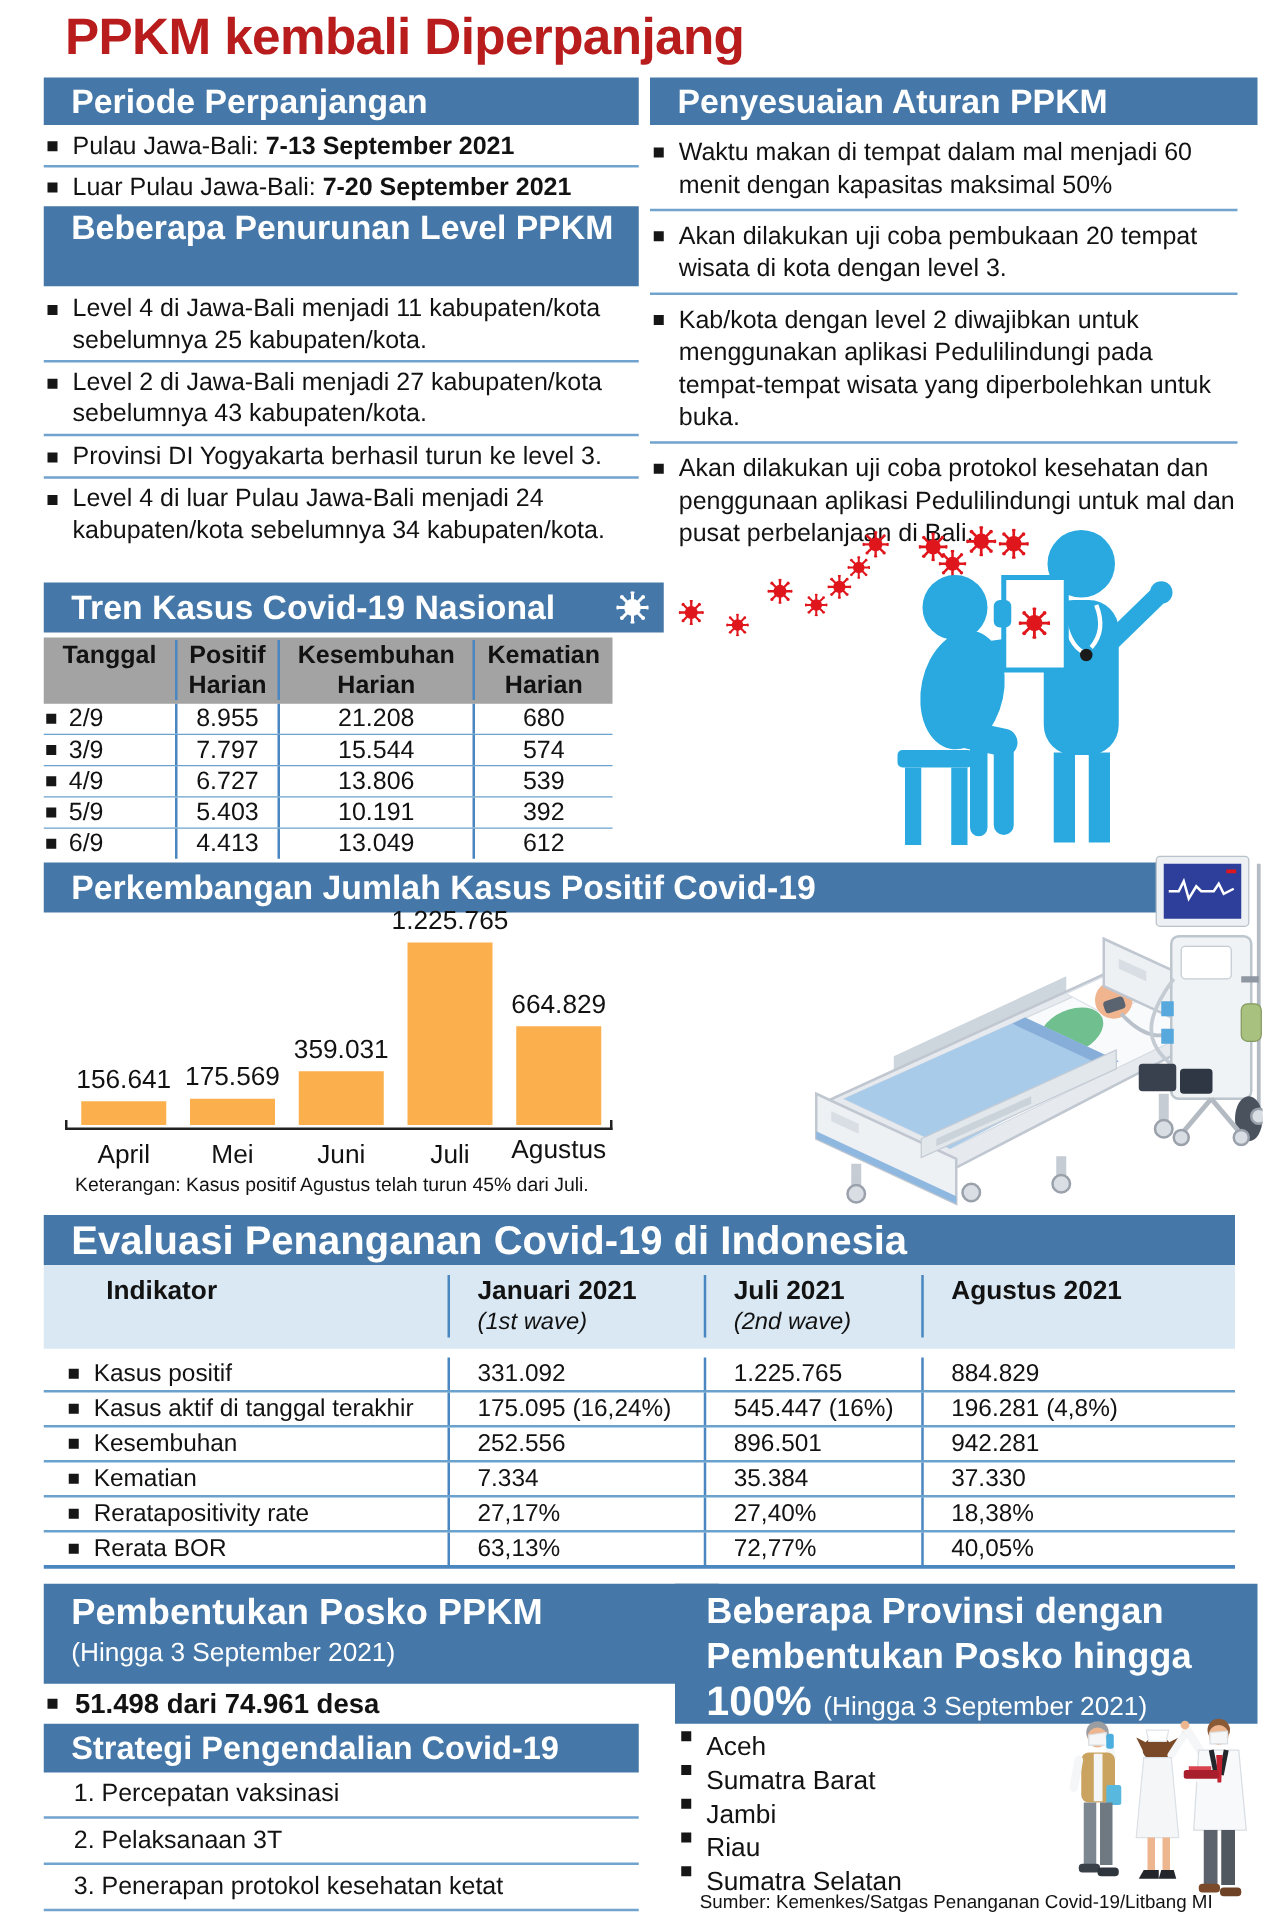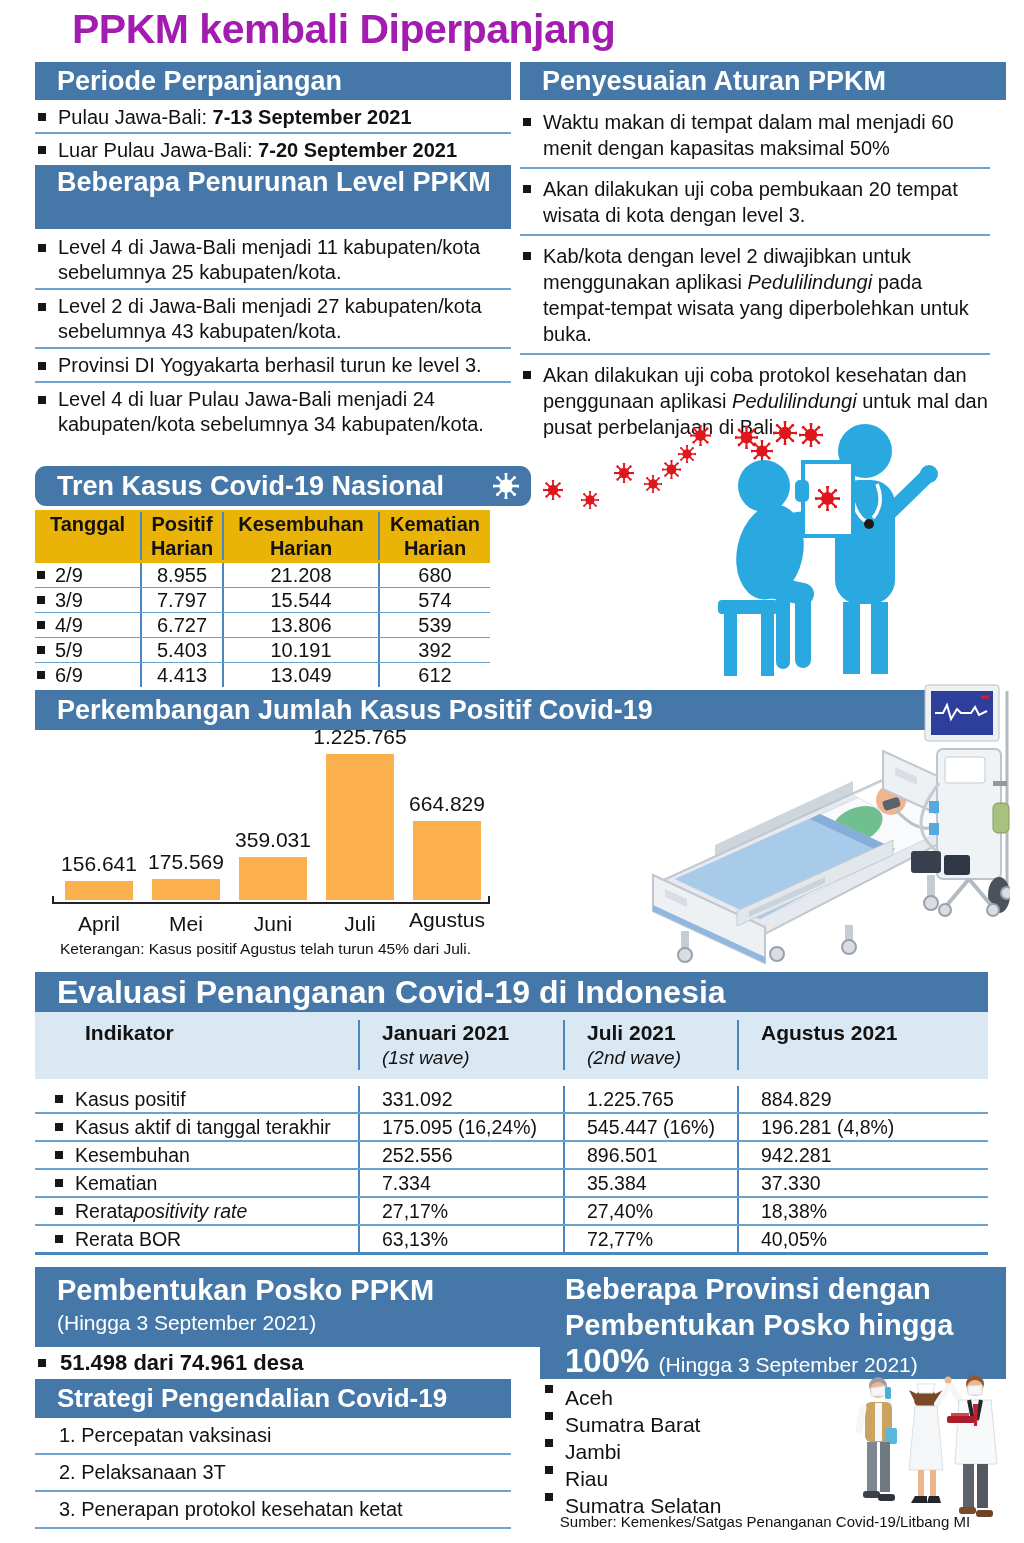--- a/index.html
+++ b/index.html
@@ -1,43 +1,43 @@
 <!DOCTYPE html>
 <html><head>
 <meta charset="utf-8">
 <style>
   html,body{margin:0;padding:0;background:#ffffff;}
   .page{position:relative;width:1024px;height:1543px;background:#fff;overflow:hidden;
         font-family:"Liberation Sans", sans-serif;color:#121212;}
-  .title{position:absolute;left:72px;top:6px;font-size:41px;font-weight:bold;color:#a21caf;letter-spacing:-0.5px;}
+  .title{position:absolute;left:52px;top:6px;font-size:41px;font-weight:bold;color:#b91c1c;letter-spacing:-0.5px;}
   .hdr{position:absolute;background:#4578a8;color:#fff;font-weight:bold;box-sizing:border-box;padding-left:22px;}
   .hdr1{left:35px;top:62px;width:476px;height:38px;font-size:27px;line-height:38px;}
   .hdr2{left:35px;top:165px;width:476px;height:64px;font-size:27px;line-height:31px;padding-top:2px;}
   .hdrR{left:520px;top:62px;width:486px;height:38px;font-size:27px;line-height:38px;}
-  .hdr3{left:35px;top:466px;width:496px;height:40px;font-size:27px;line-height:40px;border-radius:11px;}
+  .hdr3{left:35px;top:466px;width:496px;height:40px;font-size:27px;line-height:40px;}
   .hdr4{left:35px;top:690px;width:953px;height:40px;font-size:27px;line-height:40px;}
   .hdr5{left:35px;top:972px;width:953px;height:40px;font-size:32px;line-height:40px;}
   .hdr6{left:35px;top:1379px;width:476px;height:39px;font-size:26px;line-height:39px;}
   .hdr-virus{position:absolute;right:12px;top:7px;}
 
   .blist{position:absolute;box-sizing:border-box;}
   .bitem{display:flex;align-items:flex-start;border-bottom:2px solid #71a3cf;font-size:20px;line-height:26px;}
   .bitem:last-child{border-bottom:none;}
   .sq{width:8px;height:8px;background:#161616;margin:9px 12px 0 3px;flex:none;}
-  .b{font-weight:bold;} .i{font-style:italic;}
+  .b{font-weight:bold;} .i{}
   .plist{left:35px;top:101px;width:476px;}
   .plist .bitem{padding:3px 0 2px;}
   .dlist{left:35px;top:231px;width:476px;}
   .dlist .bitem{padding:4px 0 3px;line-height:25px;}
   .rlist{left:520px;top:102px;width:470px;}
   .rlist .bitem{padding:7px 0 6px;}
 
   
   .tren{position:absolute;left:35px;top:510px;width:455px;font-size:20px;}
-  .tr-h{display:grid;grid-template-columns:105px 82px 156px 112px;background:#eab308;font-weight:bold;text-align:center;padding:2px 0 3px;}
+  .tr-h{display:grid;grid-template-columns:105px 82px 156px 112px;background:#a3a3a3;font-weight:bold;text-align:center;padding:2px 0 3px;}
   .tr-h div{line-height:24px;}
   .tr-h div + div{border-left:2px solid #4a86c0;}
   .tr-r{display:grid;grid-template-columns:105px 82px 156px 112px;height:24px;border-bottom:1px solid #6ba1cd;}
   .tr-r:last-child{border-bottom:none;}
   .tr-r div{display:flex;align-items:center;justify-content:center;}
   .tr-r div + div{border-left:2px solid #4a86c0;}
   .tr-r .d{justify-content:flex-start;}
   .tr-r .d .sq{margin:0 10px 0 2px;}
 
   

